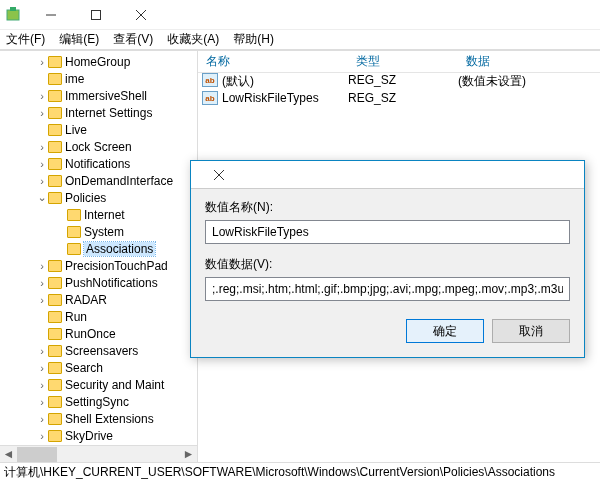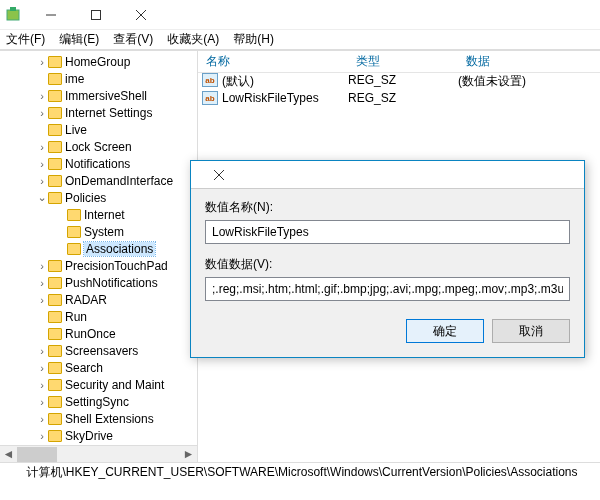--- a/index.html
+++ b/index.html
@@ -33,21 +33,21 @@
 .list-head .col { padding-left: 8px; color: #0369a1; }
 .col-name { width: 150px; }
 .col-type { width: 110px; }
 .col-data { flex: 1; }
 .list-row { display: flex; height: 18px; align-items: flex-start; }
 .list-row .ic { width: 16px; height: 14px; margin: 0 4px; border: 1px solid #6aa0c8; background: #dff0fa; display:flex; align-items:center; justify-content:center; font-size:8px; color:#c05000; font-weight:bold; }
 .list-row .nm { width: 126px; }
 .list-row .tp { width: 110px; }
 .list-row .dt { flex:1; }
 
-.status { height: 20px; border-top: 1px solid #ddd; padding-left: 4px; display: flex; align-items: center; white-space: nowrap; overflow: hidden; justify-content: center; }
+.status { height: 20px; border-top: 1px solid #ddd; padding-left: 4px; display: flex; align-items: center; white-space: nowrap; overflow: hidden; }
 
 .dialog { position: absolute; left: 190px; top: 160px; width: 395px; background: #f0f0f0; border: 1px solid #0a84c1; box-shadow: 2px 2px 10px rgba(0,0,0,.25); }
 .dlg-title { height: 28px; background: #fff; display: flex; align-items: center; padding-left: 8px; border-bottom: 1px solid #ccc; }
 .dlg-title-text { flex:1; }
 .dlg-close { width: 40px; height: 100%; display:flex; align-items:center; justify-content:center; }
 .dlg-body { padding: 10px 14px 14px; }
 .dlg-label { margin-bottom: 4px; }
 .dlg-input { width: 100%; height: 24px; border: 1px solid #828790; padding: 0 6px; background: #fff; margin-bottom: 12px; }
 .dlg-btns { display:flex; justify-content:flex-end; gap:8px; margin-top: 6px; }
 .dlg-btn { width: 78px; height: 24px; border: 1px solid #adadad; background: #e1e1e1; display:flex; align-items:center; justify-content:center; }

